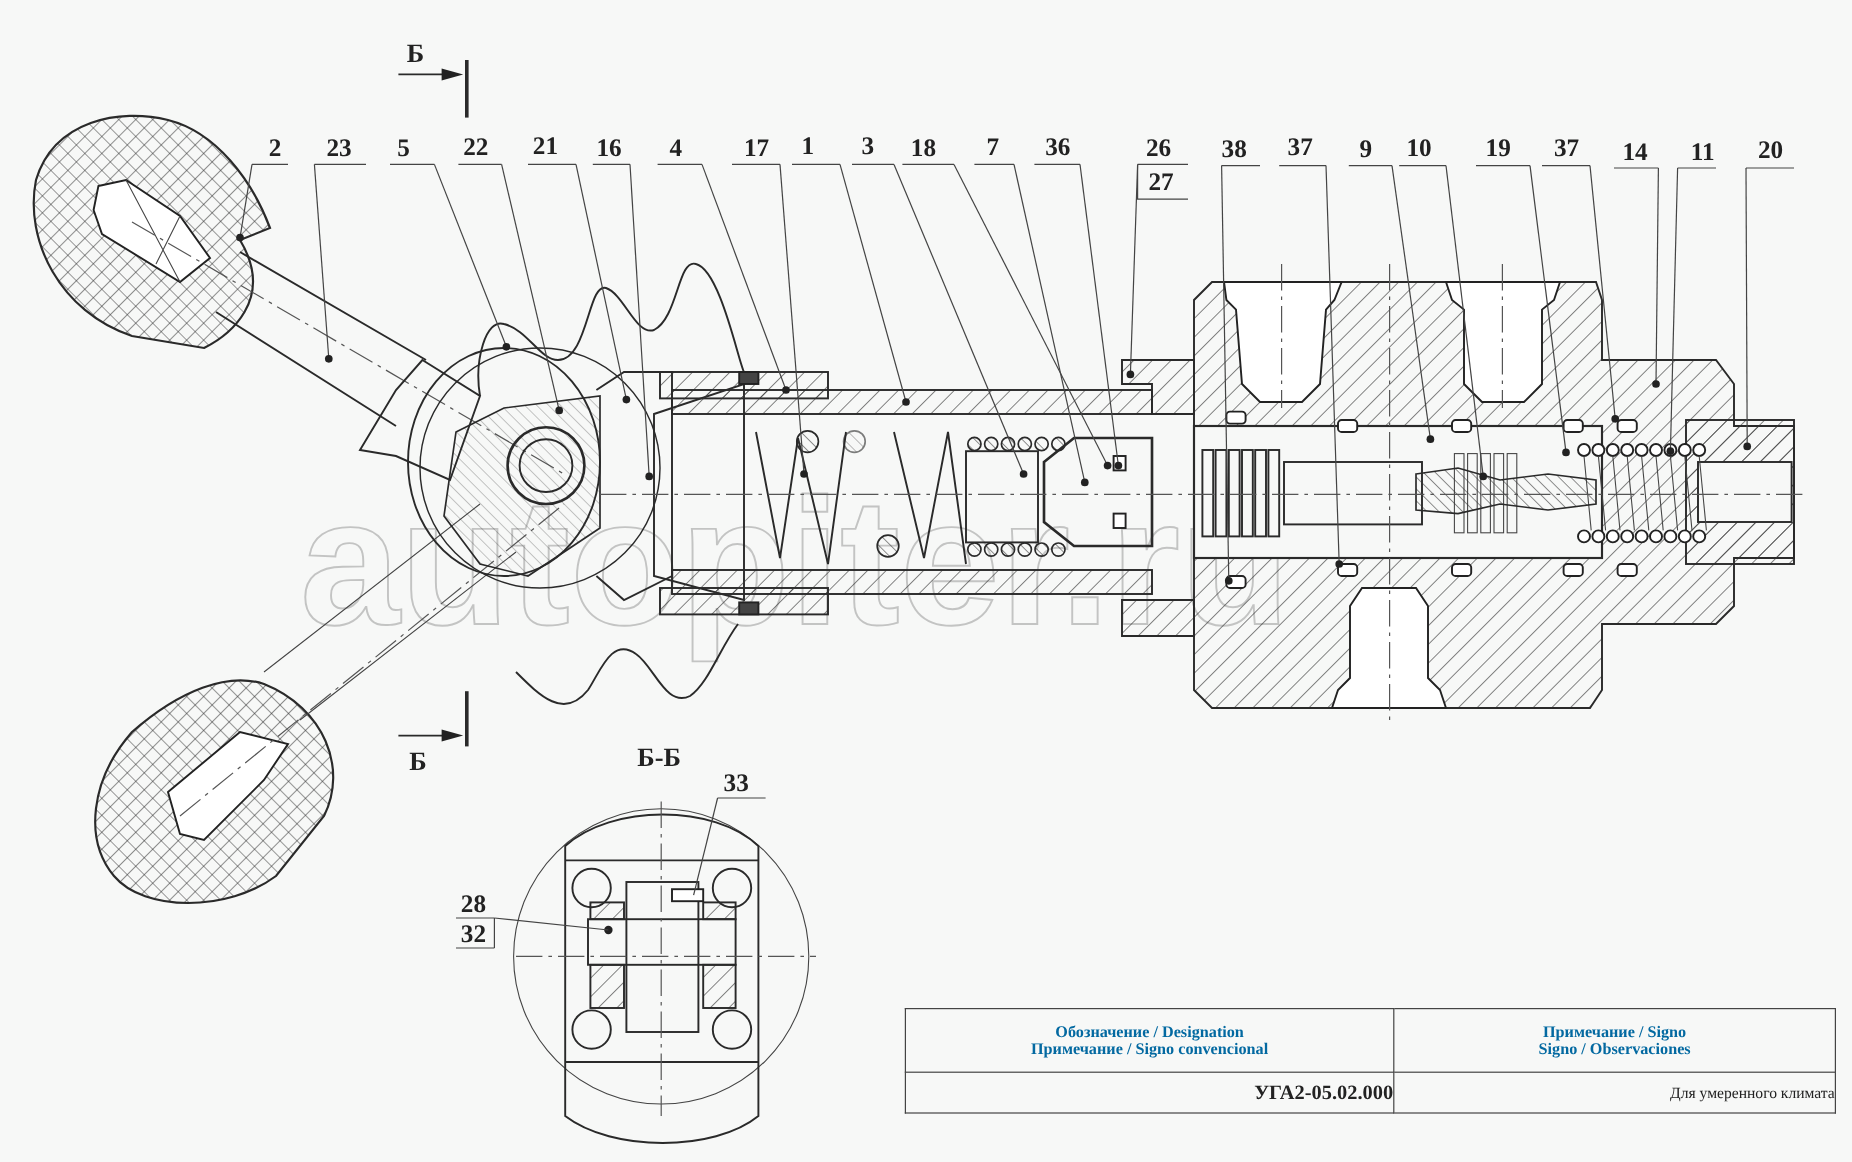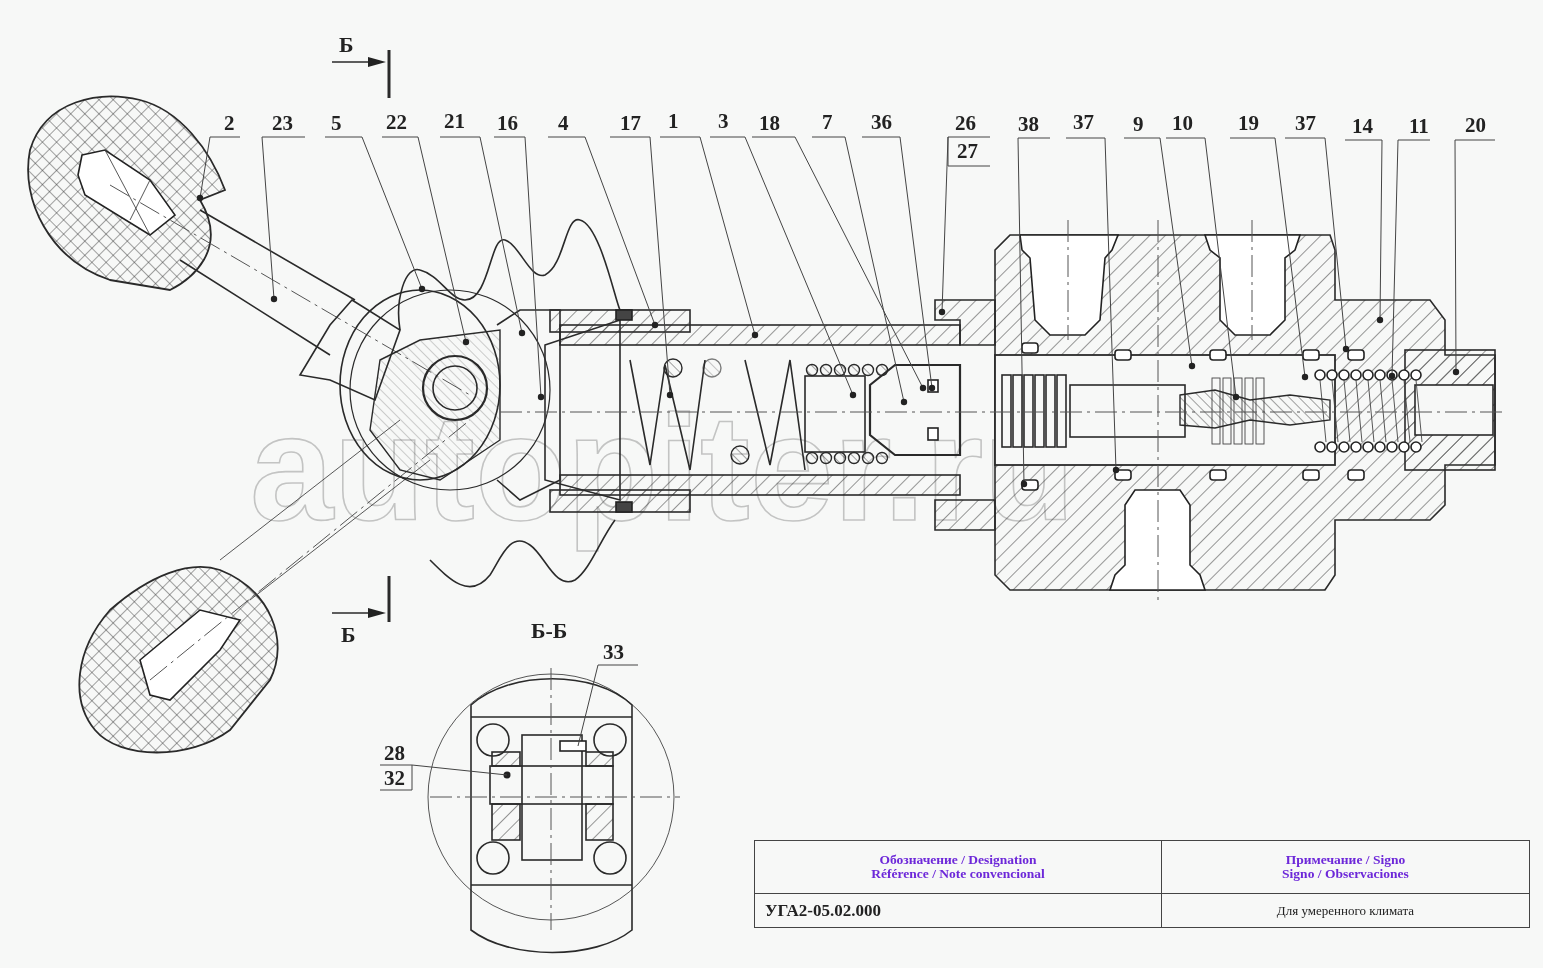--- a/index.html
+++ b/index.html
@@ -17,26 +17,26 @@
     .axis { stroke: #555; fill: none; stroke-width: 1; stroke-dasharray: 22 5 3 5; }
     .dot { fill: #222; }
     .hatch { fill: url(#hatch); stroke: #2a2a2a; stroke-width: 1.6; }
     .hatch2 { fill: url(#hatch2); stroke: #2a2a2a; stroke-width: 1.4; }
     .grid { fill: url(#crossgrid); stroke: #2a2a2a; stroke-width: 1.8; }
     .seal { fill: #fff; stroke: #222; stroke-width: 1.6; }
 
     #spec-table { position: absolute; left: 754px; top: 840px; width: 776px;
                   border-collapse: collapse; font-family: "Liberation Serif", serif; background: #f7f8f7; }
     #spec-table td, #spec-table th { border: 1px solid #444; padding: 0; }
-    #spec-table th { height: 52px; font-weight: bold; font-size: 13.5px; line-height: 14px; text-align: center; color: #6d28d9; }
+    #spec-table th { height: 52px; font-weight: bold; font-size: 13.5px; line-height: 14px; text-align: center; color: #0369a1; }
     #spec-table th.col-a { width: 406px; }
     #spec-table td { height: 33px; }
     #spec-table td.code { font-weight: bold; font-size: 17px; padding-left: 10px; text-align: left; }
     #spec-table td.note { font-weight: normal; font-size: 13px; text-align: center; }
-    #spec-table tr.data td { border-top: 1px dotted #555; }
+    #spec-table tr.data td { border-top: 1px dotted #555; text-align: right; }
   </style>
 </head>
 <body>
 
 <svg id="drawing" viewBox="0 0 1543 968" xmlns="http://www.w3.org/2000/svg">
   <defs>
     <pattern id="hatch" patternUnits="userSpaceOnUse" width="11" height="11" patternTransform="rotate(45)">
       <line x1="0" y1="0" x2="0" y2="11" stroke="#333" stroke-width="1"></line>
     </pattern>
     <pattern id="hatch2" patternUnits="userSpaceOnUse" width="7" height="7" patternTransform="rotate(-45)">
@@ -341,21 +341,21 @@
     <text class="callout" x="384" y="760">28</text>
     <text class="callout" x="384" y="785">32</text>
   </g>
 </svg>
 
 <table id="spec-table">
   <thead>
     <tr>
       <th class="col-a">
         <div>Обозначение / Designation</div>
-        <div>Référence / Note convencional</div>
+        <div>Примечание / Signo convencional</div>
       </th>
       <th>
         <div>Примечание / Signo</div>
         <div>Signo / Observaciones</div>
       </th>
     </tr>
   </thead>
   <tbody>
     <tr class="data">
       <td class="code">УГА2-05.02.000</td>

